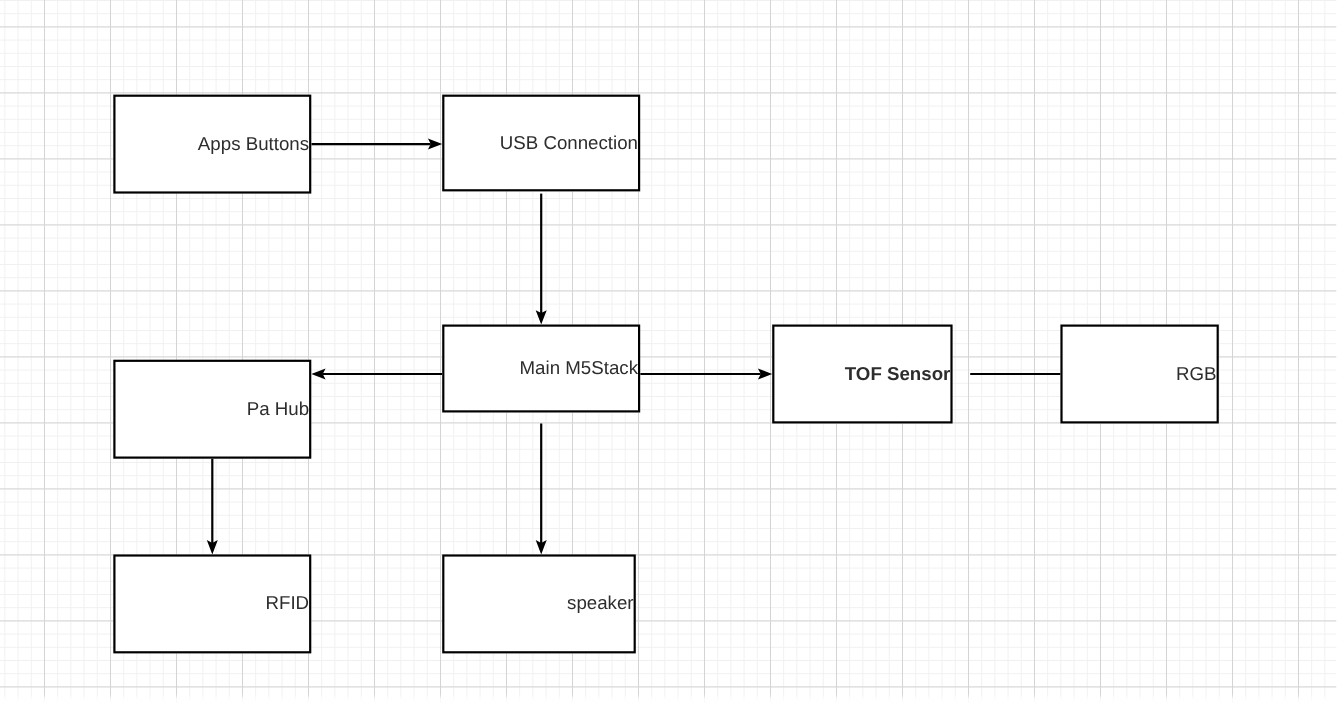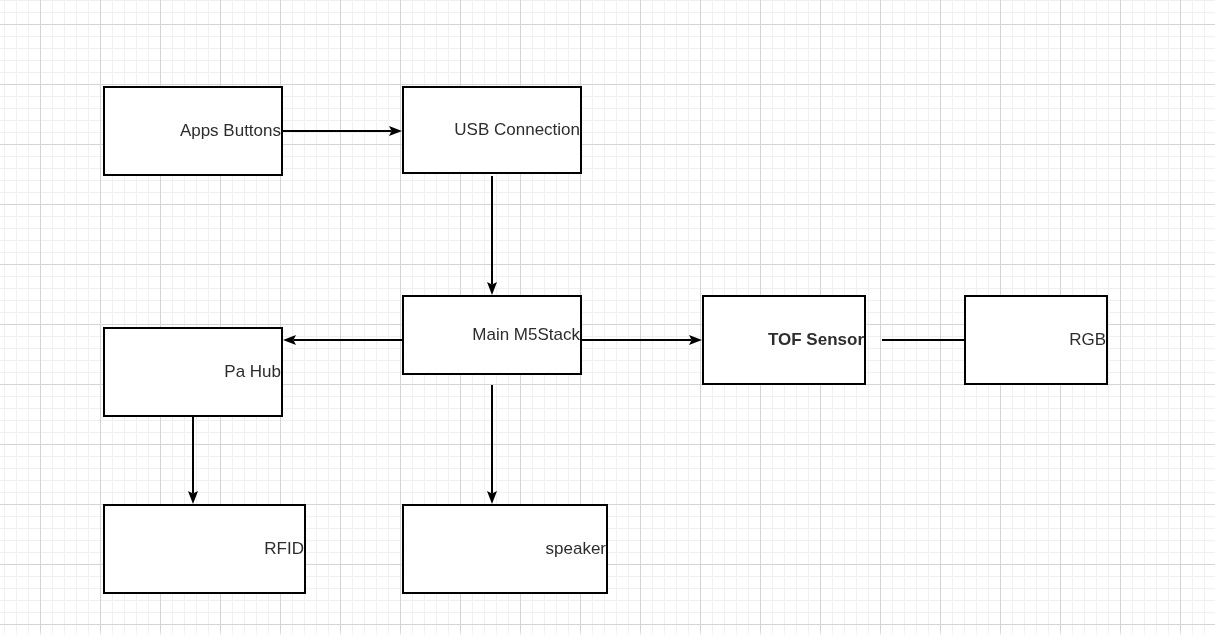--- a/index.html
+++ b/index.html
@@ -116,20 +116,20 @@
       </div>
       <div class="node" style="left: 402px; top: 295px; width: 180px; height: 80px;">
         <span class="node-label">Main M5Stack</span>
       </div>
       <div class="node" style="left: 702px; top: 295px; width: 164px; height: 90px; font-weight: bold;">
         <span class="node-label">TOF Sensor</span>
       </div>
       <div class="node" style="left: 964px; top: 295px; width: 144px; height: 90px;">
         <span class="node-label">RGB</span>
       </div>
-      <div class="node" style="left: 103px; top: 504px; width: 203px; height: 90px; padding-left: 10px;">
+      <div class="node" style="left: 103px; top: 504px; width: 180px; height: 90px; padding-left: 10px;">
         <span class="node-label">RFID</span>
       </div>
-      <div class="node" style="left: 402px; top: 504px; width: 206px; height: 90px;">
+      <div class="node" style="left: 402px; top: 504px; width: 176px; height: 90px;">
         <span class="node-label">speaker</span>
       </div>
     </div>
 </div>
 
 </body></html>

